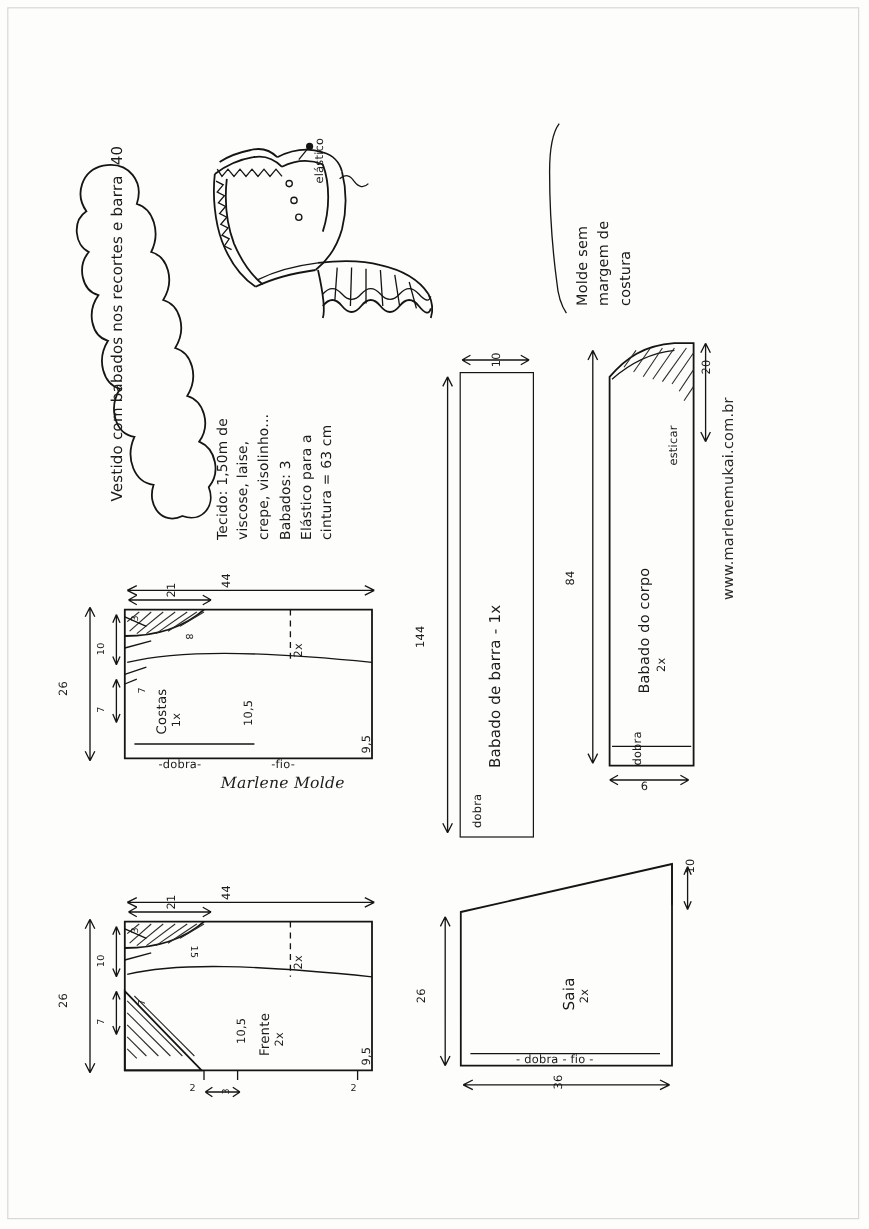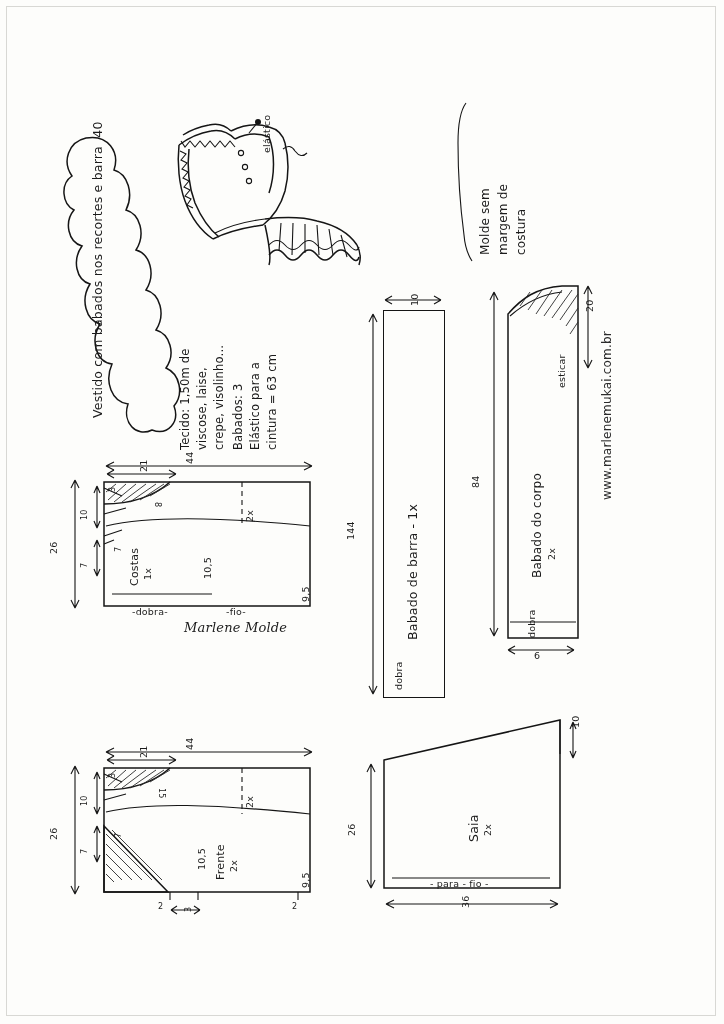--- a/index.html
+++ b/index.html
@@ -178,21 +178,21 @@
     <svg class="abs" style="left:4px; top:362px;" width="80" height="20" viewBox="0 0 80 20">
       <path class="stroke-thin" d="M4,10 L70,10 M4,10 l7,-4 M4,10 l7,4 M70,10 l-7,-4 M70,10 l-7,4"></path>
     </svg>
     <div class="hand lbl-sm" style="position:absolute; left:34px; top:372px;">6</div>
   </div>
 
   <div class="abs" style="left:600px; top:500px; width:240px; height:20px;">
     <div class="hand lbl rot90" style="position:absolute; left:0px; top:0px; width:260px; font-size:12px; color:#2b2b2b;">www.marlenemukai.com.br</div>
   </div>
 
-  <div class="abs" style="left:92px; top:444px; width:250px; height:200px;">
+  <div class="abs" style="left:92px; top:470px; width:250px; height:200px;">
     <svg width="250" height="200" viewBox="0 0 250 200">
 
       <path class="stroke" d="M12,38 L218,38 L218,162 L12,162 Z"></path>
 
       <path class="stroke" d="M12,60 C40,60 62,52 78,38"></path>
 
       <g class="hatch">
         <path d="M16,56 L34,40"></path>
           <path d="M22,58 L44,40"></path>
           <path d="M30,58 L54,40"></path>
@@ -334,21 +334,21 @@
     <svg width="212" height="220" viewBox="0 0 212 220">
 
       <path class="stroke" d="M10,48 L186,8 L186,40 L186,176 L10,176 Z"></path>
 
       <path class="stroke-thin" d="M186,8 L186,42"></path>
 
       <path class="stroke-thin" d="M18,166 L176,166"></path>
     </svg>
     <div class="hand lbl rot90" style="position:absolute; left:92px; top:130px; width:80px; font-size:12.5px;">Saia</div>
     <div class="hand lbl-sm rot90" style="position:absolute; left:108px; top:124px; width:40px;">2x</div>
-    <div class="hand lbl-sm" style="position:absolute; left:56px; top:166px;">- para - fio -</div>
+    <div class="hand lbl-sm" style="position:absolute; left:56px; top:166px;">- dobra - fio -</div>
 
     <svg class="abs" style="left:-14px; top:48px;" width="22" height="132" viewBox="0 0 22 132">
       <path class="stroke-thin" d="M11,4 L11,128 M11,4 l-4,8 M11,4 l4,8 M11,128 l-4,-8 M11,128 l4,-8"></path>
     </svg>
     <div class="hand lbl-sm rot90" style="position:absolute; left:-28px; top:124px; width:50px;">26</div>
 
     <svg class="abs" style="left:190px; top:6px;" width="20" height="44" viewBox="0 0 20 44">
       <path class="stroke-thin" d="M9,4 L9,40 M9,4 l-3,7 M9,4 l3,7 M9,40 l-3,-7 M9,40 l3,-7"></path>
     </svg>
     <div class="hand lbl-sm rot90" style="position:absolute; left:196px; top:16px; width:40px;">10</div>

